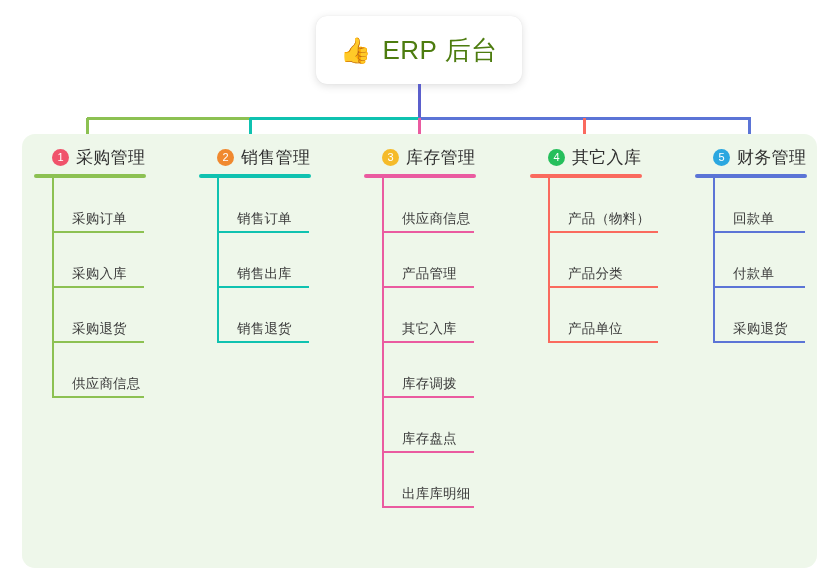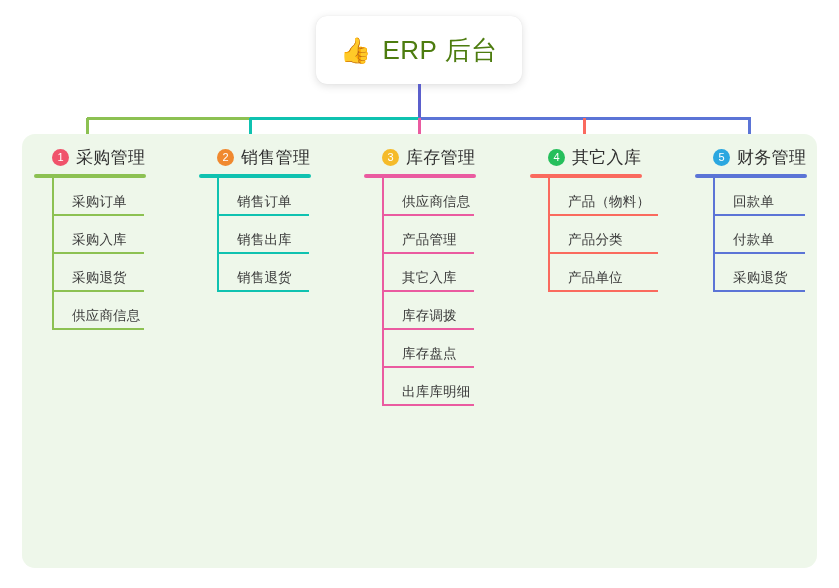--- a/index.html
+++ b/index.html
@@ -115,21 +115,21 @@
   }
   .stem {
     position: absolute;
     left: 0;
     top: 0;
     bottom: 0;
     width: 2px;
   }
   .item {
     position: relative;
-    height: 38px;
+    height: 55px;
     box-sizing: border-box;
     display: flex;
     align-items: flex-end;
     padding-left: 20px;
     padding-bottom: 5px;
   }
   .item .label {
     font-size: 13.5px;
     color: #3a3a3a;
     white-space: nowrap;

